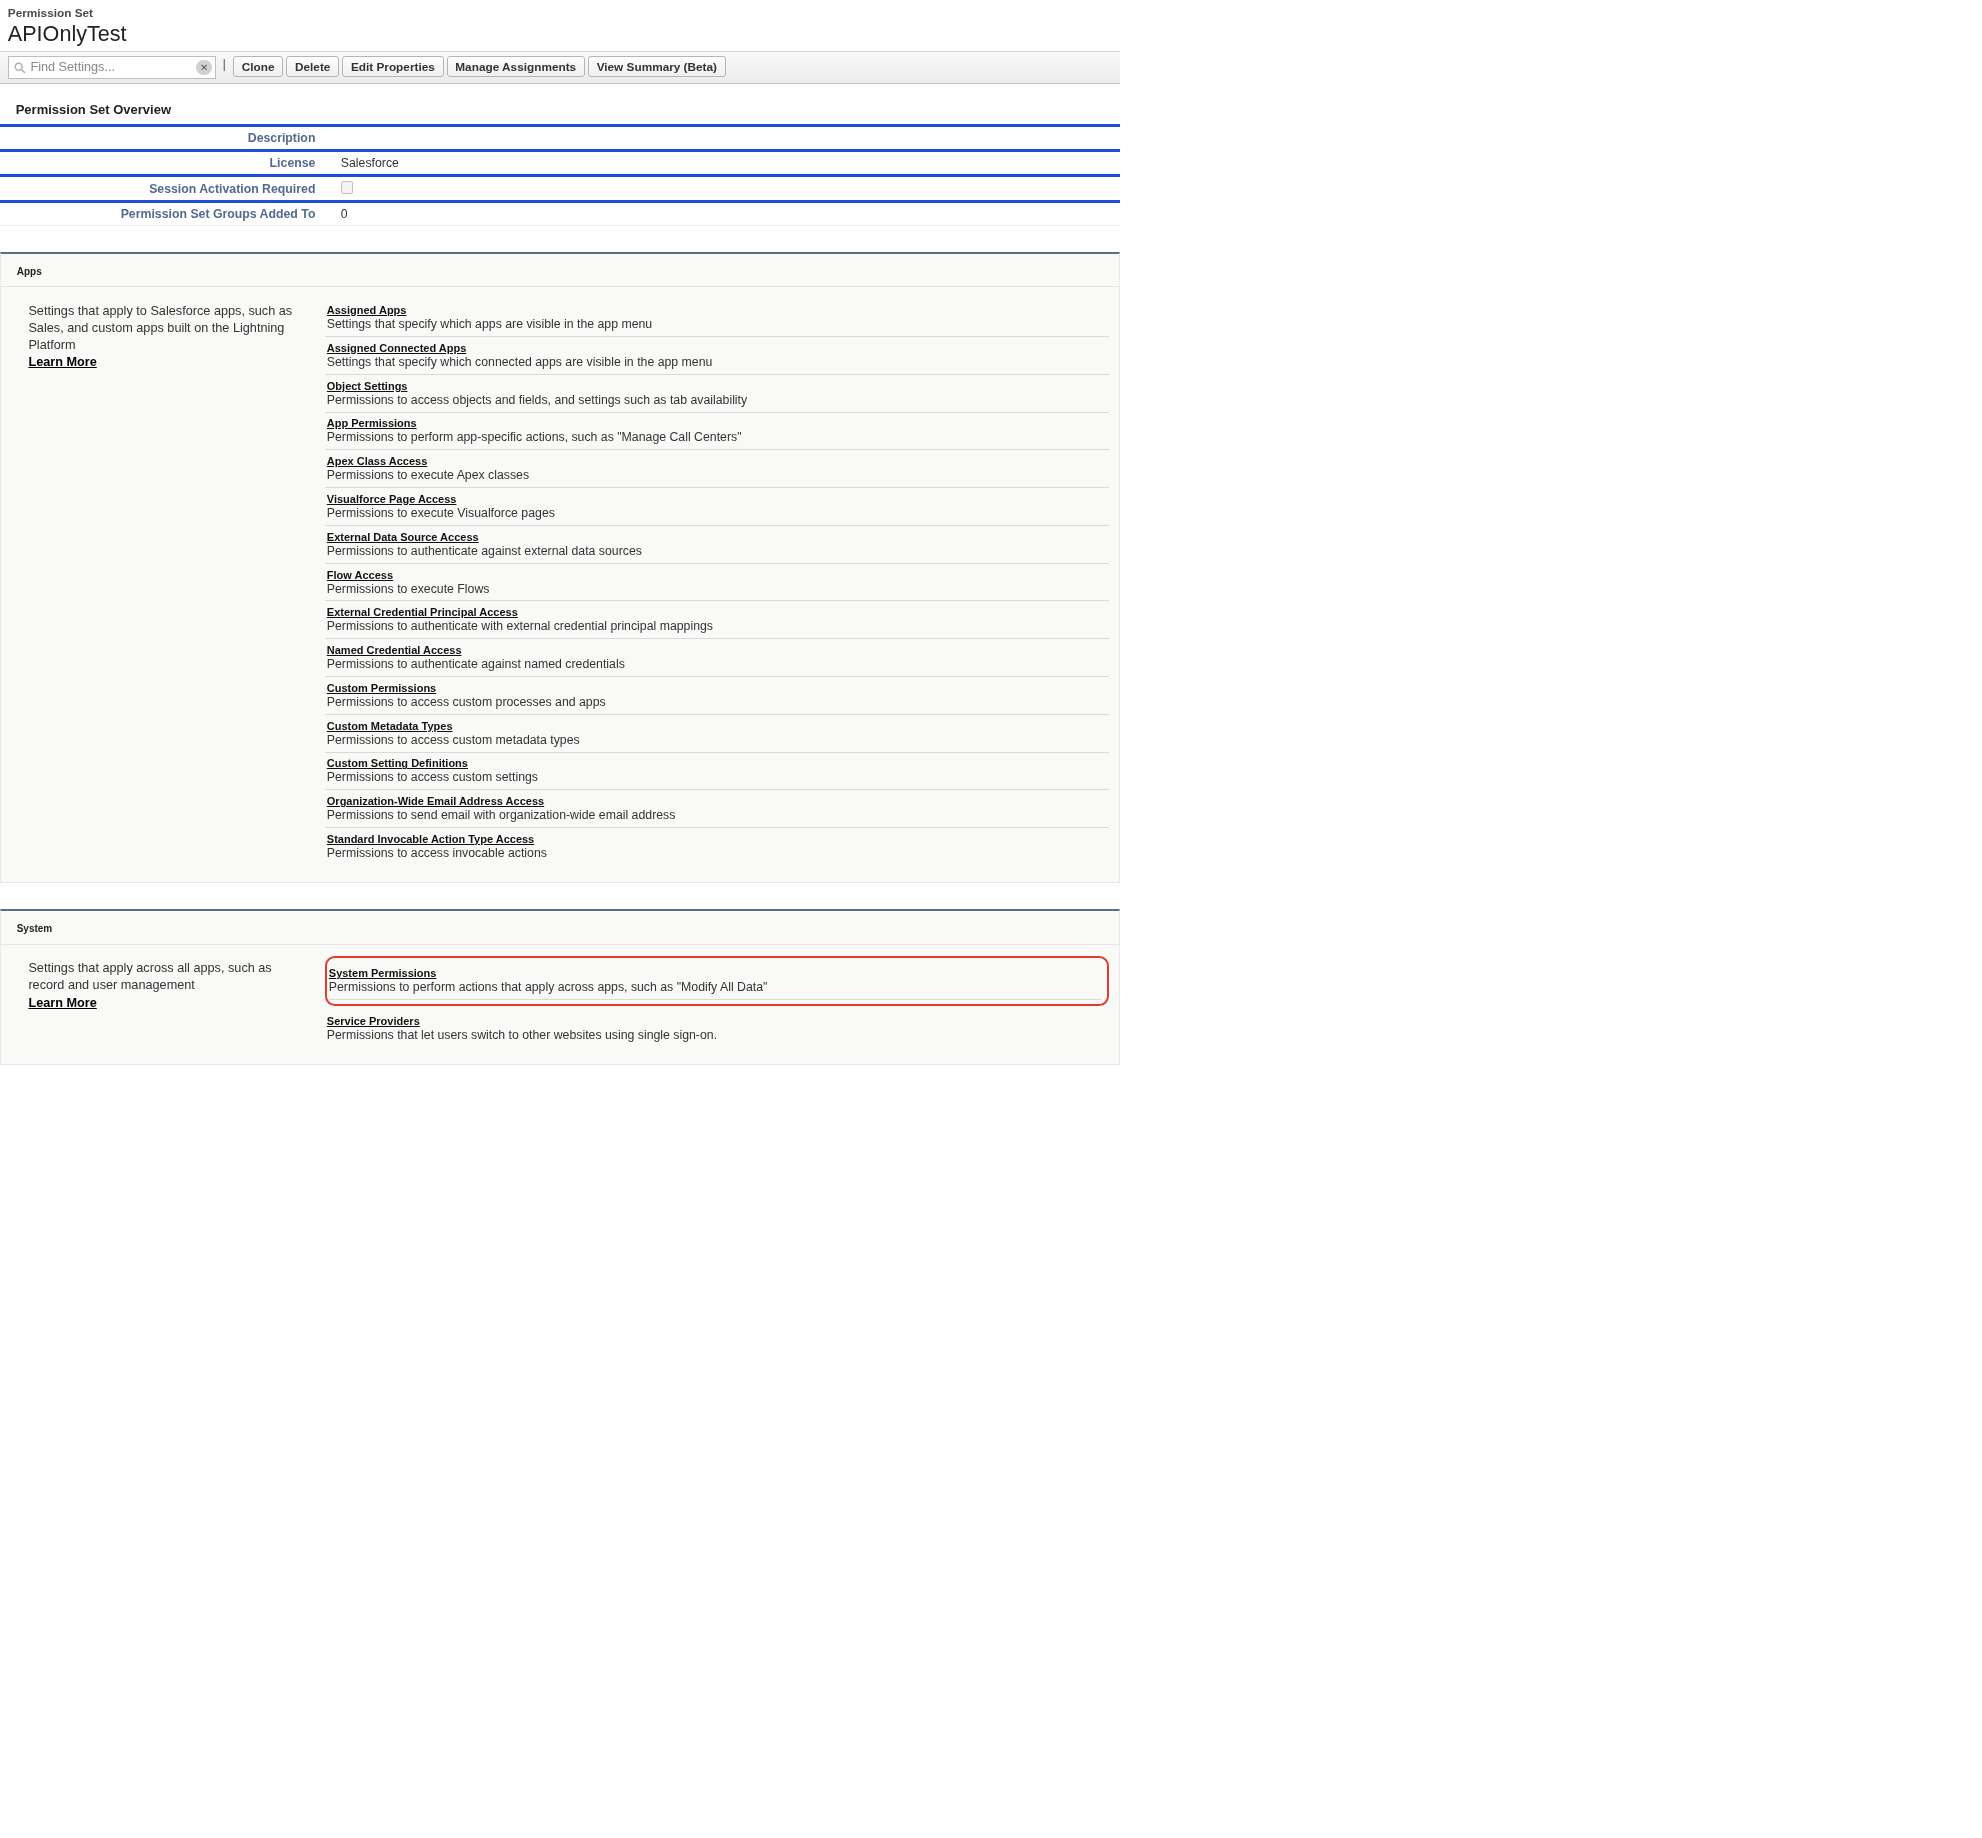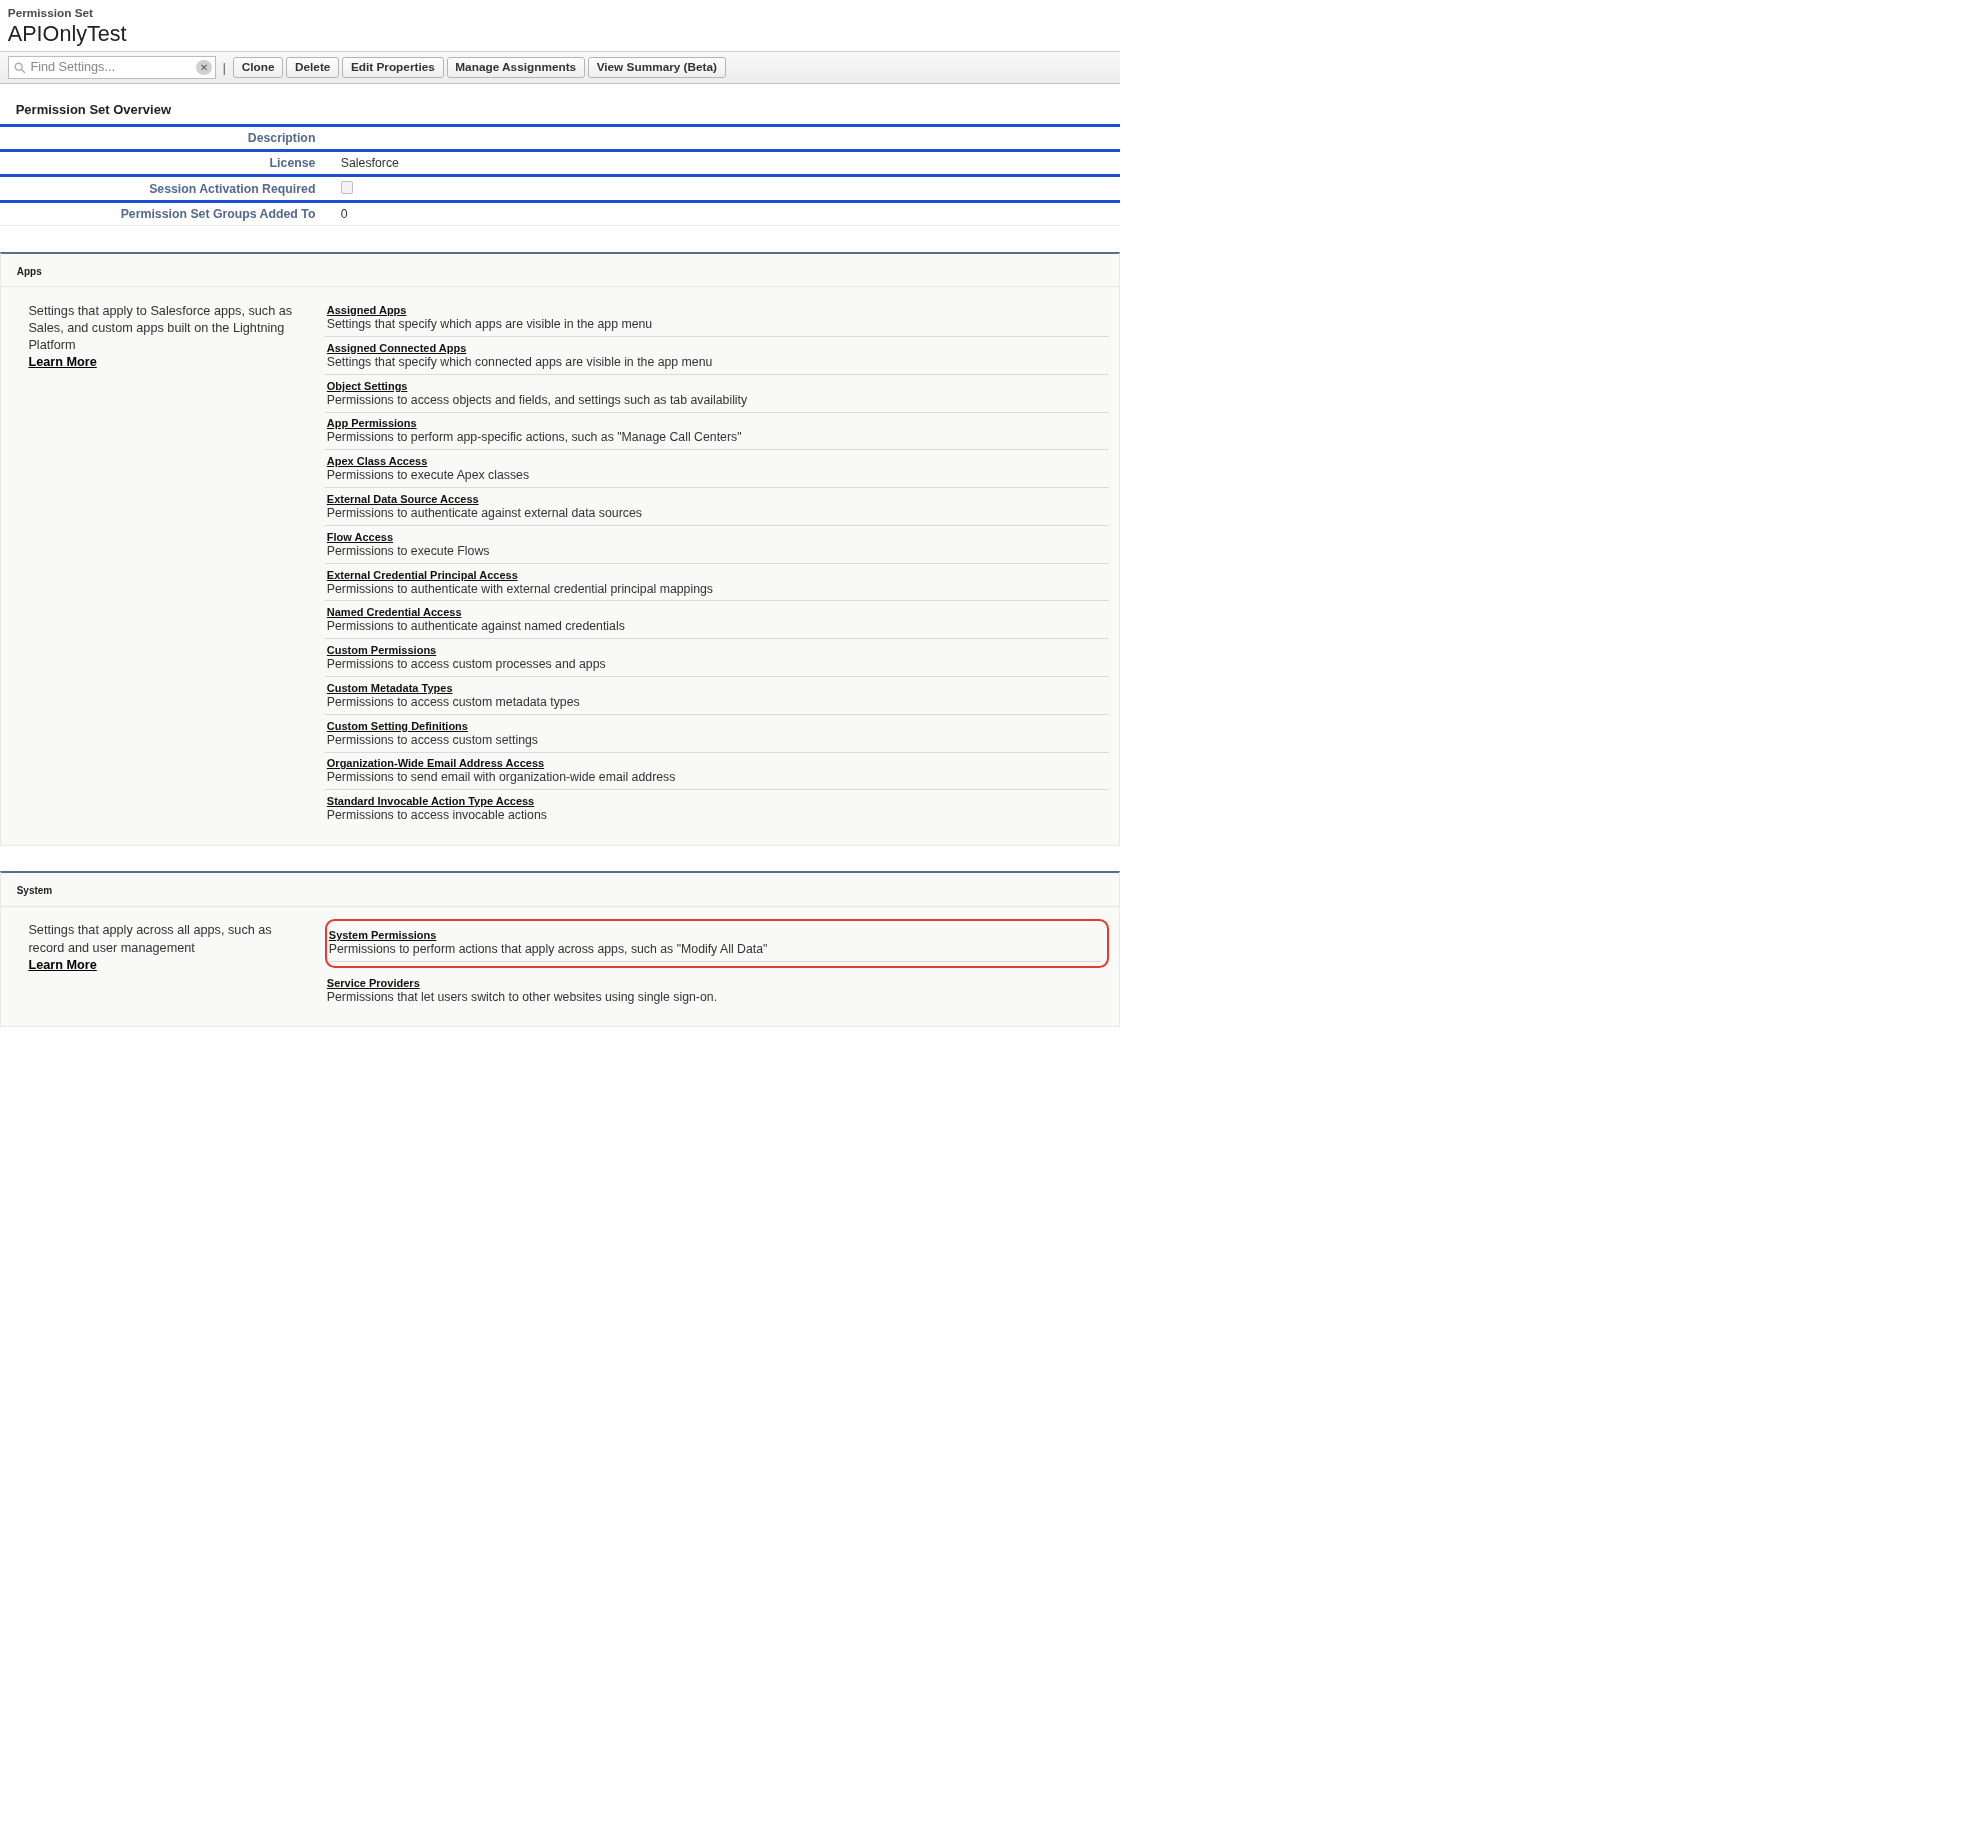--- a/index.html
+++ b/index.html
@@ -8,21 +8,21 @@
     font-size: 12.7px;
     color: #333;
     background: #fff;
     width: 1120px;
   }
   .header-area { padding: 5.9px 7.8px 3.9px 7.8px; }
   .pretitle { font-size: 11.8px; color: #4a4a4a; font-weight: bold; }
   .title { font-size: 21.6px; color: #222; margin-top: 1px; }
   .toolbar {
     display: flex;
-    align-items: center;
+    align-items: flex-start;
     padding: 3.9px 7.8px;
     border-top: 1px solid #d4d4d4;
     border-bottom: 1px solid #c0c0c0;
     background: linear-gradient(#f9f9f9, #ececec);
     gap: 2.9px;
   }
   .search-wrap {
     position: relative;
     width: 208px;
   }
@@ -177,20 +177,24 @@
         </div>
         <div class="link-row">
           <div class="link-title">App Permissions</div>
           <div class="link-desc">Permissions to perform app-specific actions, such as "Manage Call Centers"</div>
         </div>
         <div class="link-row">
           <div class="link-title">Apex Class Access</div>
           <div class="link-desc">Permissions to execute Apex classes</div>
         </div>
         <div class="link-row">
+          <div class="link-title">Visualforce Page Access</div>
+          <div class="link-desc">Permissions to execute Visualforce pages</div>
+        </div>
+        <div class="link-row">
           <div class="link-title">External Data Source Access</div>
           <div class="link-desc">Permissions to authenticate against external data sources</div>
         </div>
         <div class="link-row">
           <div class="link-title">Flow Access</div>
           <div class="link-desc">Permissions to execute Flows</div>
         </div>
         <div class="link-row">
           <div class="link-title">External Credential Principal Access</div>
           <div class="link-desc">Permissions to authenticate with external credential principal mappings</div>

